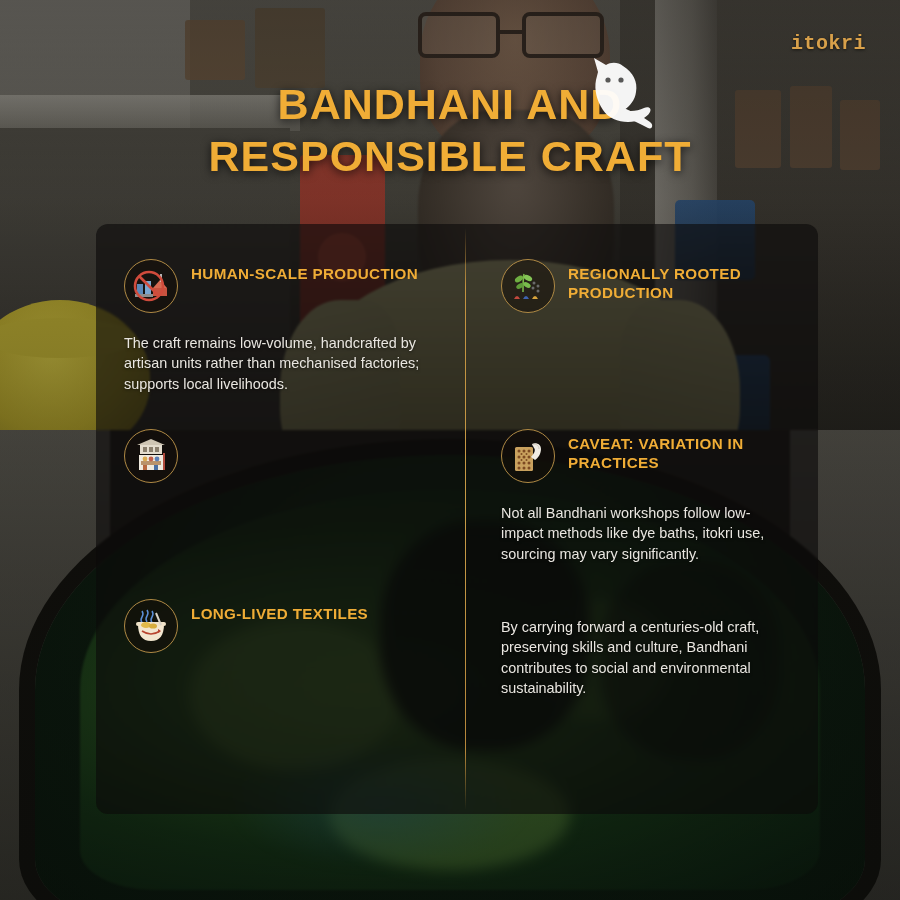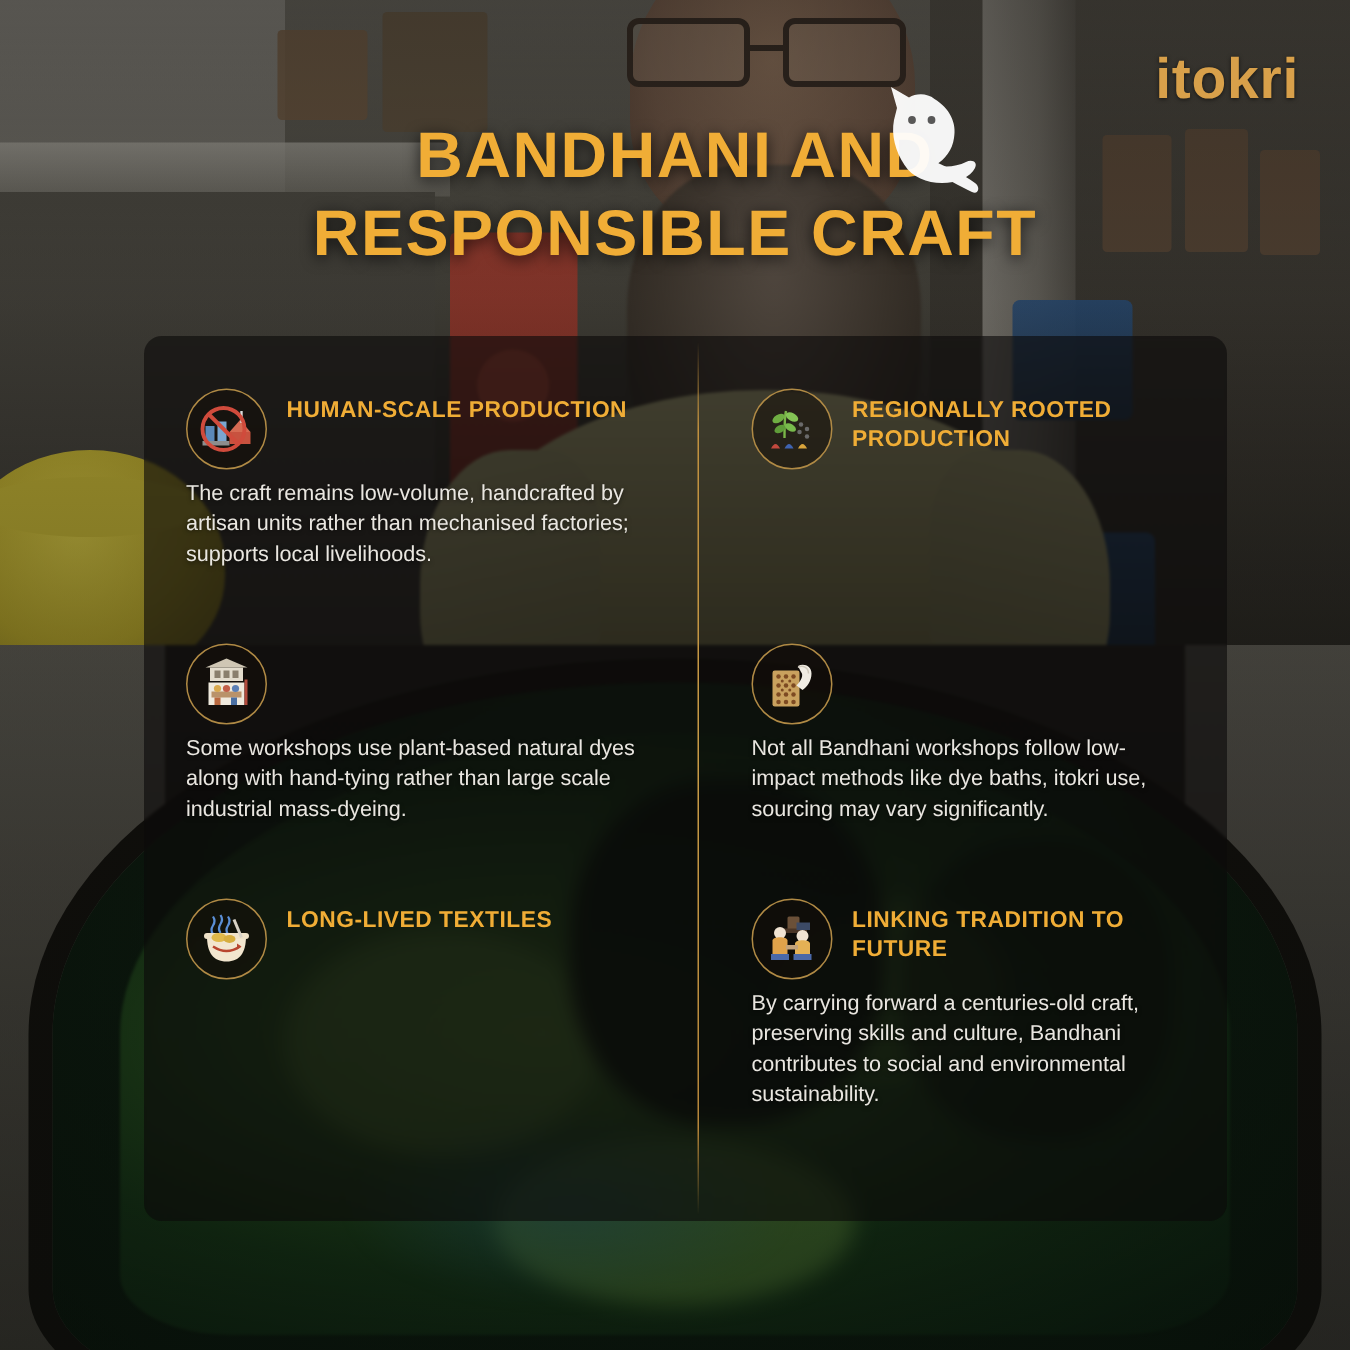--- a/index.html
+++ b/index.html
@@ -171,23 +171,24 @@
   
   .photo-shade{
     position:absolute; inset:0;
     background:
       linear-gradient(180deg,rgba(10,8,6,.42) 0%,rgba(10,8,6,.30) 22%,rgba(8,8,6,.42) 48%,rgba(6,8,6,.55) 100%);
   }
 
   
   .logo{
     position:absolute; right:34px; top:34px;
-    font-size:38px; font-weight:700; letter-spacing:.5px;
+    font-size:20px; font-weight:700; letter-spacing:.5px;
     color:#d8a04a; line-height:1;
     text-shadow:0 1px 3px rgba(0,0,0,.6);
+    font-family:Liberation Mono, monospace;
   }
 
   
   .title-wrap{
     position:absolute; left:0; top:78px; width:900px;
     text-align:center; padding:0 110px;
   }
   .title{
     font-size:43px; font-weight:700; line-height:1.22;
     letter-spacing:1px;
@@ -246,21 +247,21 @@
     font-size:15.2px; font-weight:700; line-height:1.28;
     letter-spacing:.35px;
     color:#f0ad36;
     text-transform:uppercase;
     padding-top:7px;
     max-width:250px;
   }
   .card.right .card-title{ max-width:262px; }
 
   .card-body{
-    margin-top:6px;
+    margin-top:20px;
     font-size:14.4px; line-height:1.42;
     color:#e9e6e0;
     max-width:330px;
     text-shadow:0 1px 3px rgba(0,0,0,.55);
   }
   .card.right .card-body{ max-width:340px; }
 </style>
 </head>
 <body>
 
@@ -387,21 +388,20 @@
             <rect x="11" y="26" width="20" height="4" fill="#b9926a"></rect>
             <circle cx="15" cy="24" r="2.4" fill="#d9a94f"></circle>
             <circle cx="21" cy="24" r="2.4" fill="#c25f4a"></circle>
             <circle cx="27" cy="24" r="2.4" fill="#5b7fb5"></circle>
             <rect x="13" y="30" width="4" height="5" fill="#b8683f"></rect>
             <rect x="24" y="30" width="4" height="5" fill="#4a6fa3"></rect>
             <rect x="33" y="18" width="2" height="17" fill="#b14a3c"></rect>
           </svg>
         </div>
       </div>
-      <div class="card-body">Some workshops use plant-based natural dyes along with hand-tying rather than large scale industrial mass-dyeing.</div>
     </div>
 
     <div class="card right">
       <div class="card-head">
         <div class="icon-badge">
           <svg width="40" height="40" viewBox="0 0 40 40">
             <rect x="7" y="11" width="18" height="24" rx="1.5" fill="#c9a15e"></rect>
             <g fill="#7d4a22">
               <circle cx="11" cy="15" r="1.5"></circle>
                 <circle cx="16" cy="15" r="1.5"></circle>
@@ -417,20 +417,21 @@
               <circle cx="13.5" cy="24" r="1"></circle>
                 <circle cx="18.5" cy="24" r="1"></circle>
               <circle cx="11" cy="32" r="1.5"></circle>
                 <circle cx="16" cy="32" r="1.5"></circle>
                 <circle cx="21" cy="32" r="1.5"></circle>
             </g>
             <path d="M24 8 C28 6 33 8 33 13 C33 18 30 22 27 24 L23 21 C26 18 28 14 26 12 Z" fill="#f0ece4"></path>
             <path d="M24 9 C27 7 31 9 31 13" stroke="#cfc8bb" stroke-width="1" fill="none"></path>
           </svg>
         </div>
+        <div class="card-title">CAVEAT: VARIATION IN PRACTICES</div>
       </div>
       <div class="card-body">Not all Bandhani workshops follow low-impact methods like dye baths, itokri use, sourcing may vary significantly.</div>
     </div>
 
     <div class="card">
       <div class="card-head">
         <div class="icon-badge">
           <svg width="42" height="42" viewBox="0 0 42 42">
             <path d="M12 6 q2 3 0 6 q-2 3 0 6" stroke="#5b8fd6" stroke-width="1.5" fill="none"></path>
             <path d="M17 5 q2 3 0 6 q-2 3 0 6" stroke="#5b8fd6" stroke-width="1.5" fill="none"></path>
@@ -442,34 +443,17 @@
             <path d="M12 26 q9 6 18 0" stroke="#b8452f" stroke-width="1.6" fill="none"></path>
             <path d="M28 24 l3 2 -3 2 z" fill="#b8452f"></path>
             <line x1="26" y1="8" x2="31" y2="20" stroke="#d8d2c6" stroke-width="2"></line>
           </svg>
         </div>
         <div class="card-title">LONG-LIVED TEXTILES</div>
       </div>
     </div>
 
     <div class="card right">
-      <div class="card-head">
-        <div class="icon-badge">
-          <svg width="42" height="42" viewBox="0 0 42 42">
-            <rect x="18" y="6" width="8" height="9" rx="1" fill="#6b5038"></rect>
-            <rect x="15" y="14" width="16" height="3" fill="#4a3526"></rect>
-            <rect x="24" y="10" width="9" height="5" fill="#3c4a66"></rect>
-            <circle cx="13" cy="17" r="4" fill="#f0e3d2"></circle>
-            <path d="M8 22 C8 19 18 19 18 22 L18 33 L8 33 Z" fill="#e0a24a"></path>
-            <path d="M7 31 h12 v4 H7 z" fill="#4a68a8"></path>
-            <circle cx="28" cy="19" r="4" fill="#f0e3d2"></circle>
-            <path d="M23 24 C23 21 33 21 33 24 L33 33 L23 33 Z" fill="#e4b155"></path>
-            <path d="M22 31 h12 v4 H22 z" fill="#4a68a8"></path>
-            <rect x="17" y="25" width="8" height="3" fill="#c4a37a"></rect>
-          </svg>
-        </div>
-        <div class="card-title">LINKING TRADITION TO FUTURE</div>
-      </div>
       <div class="card-body">By carrying forward a centuries-old craft, preserving skills and culture, Bandhani contributes to social and environmental sustainability.</div>
     </div>
 
   </div>
 </div>
 
 </body></html>

